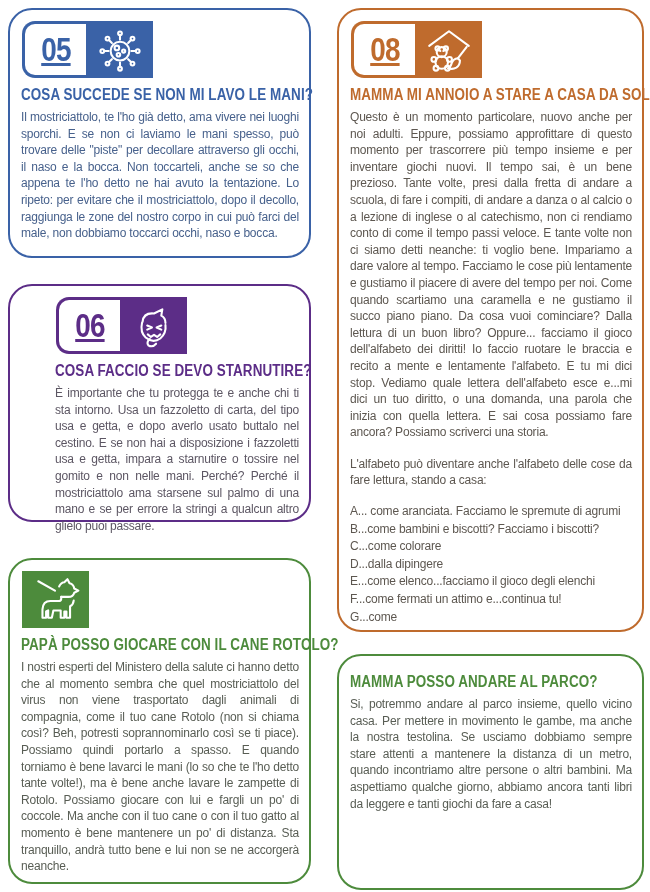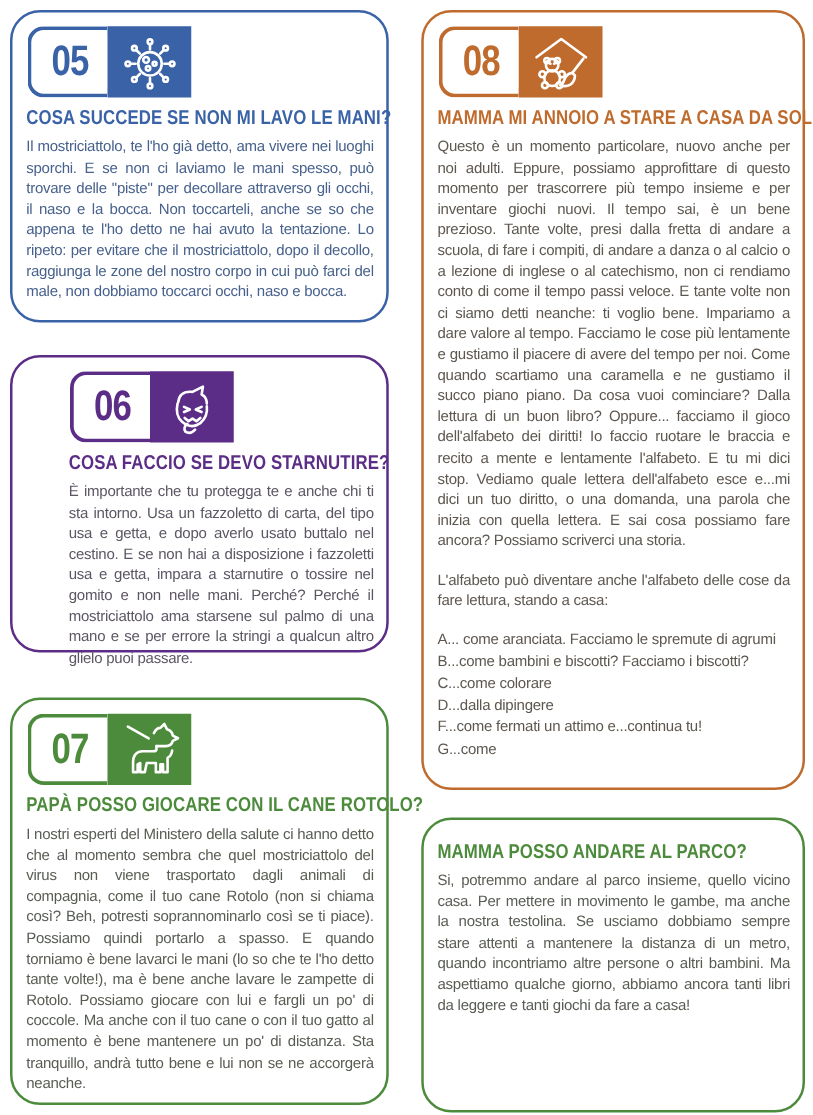--- a/index.html
+++ b/index.html
@@ -32,21 +32,21 @@
 
   .badge { display: flex; height: 57px; margin: 2px 0 6px 2px; }
   .badge-num {
     width: 64px;
     border: 3.5px solid var(--c);
     border-right: none;
     border-radius: 13px 0 0 13px;
     background: #fff;
     color: var(--c);
     display: flex; align-items: center; justify-content: center;
-    font-weight: bold; font-size: 34px; letter-spacing: -1px;
+    font-weight: bold; font-size: 34px; letter-spacing: -1px; text-decoration: underline;
   }
   .badge-num span { display: inline-block; transform: scaleX(0.82); }
   .badge-icon {
     width: 67px;
     background: var(--c);
     display: flex; align-items: center; justify-content: center;
   }
   .badge-icon svg { width: 50px; height: 50px; }
   .badge-icon svg * { fill: none; stroke: #ffffff; stroke-width: 2; stroke-linecap: round; stroke-linejoin: round; }
 
@@ -126,23 +126,20 @@
             <path d="M20 36.5 q-3.5 3 -1.5 6 q4 2.5 7.5 -1.5"></path>
           </svg>
         </div>
       </div>
       <h2 class="card-title">COSA FACCIO SE DEVO STARNUTIRE?</h2>
       <p class="card-body">È importante che tu protegga te e anche chi ti sta intorno. Usa un fazzoletto di carta, del tipo usa e getta, e dopo averlo usato buttalo nel cestino. E se non hai a disposizione i fazzoletti usa e getta, impara a starnutire o tossire nel gomito e non nelle mani. Perché? Perché il mostriciattolo ama starsene sul palmo di una mano e se per errore la stringi a qualcun altro glielo puoi passare.</p>
     </section>
 
     <section class="card card-07" style="--c: #4d8b3c; --t: #585d54;">
       <div class="badge">
-        <div class="badge-num">
-            <span>07</span>
-          </div>
         <div class="badge-icon">
           <svg viewBox="0 0 48 48">
             <path d="M7 6 l16 9"></path>
             <path d="M27 11 q2 -4 5 -4 l3 -3 2 4 q4 1 4.5 5 l4 2 -4 2 q-1 4 -5.5 4 h-7"></path>
             <path d="M29 21 v2 q0 2 -2.5 2 h-8 q-7 0 -7.5 8 v8 h3.5 v-6 l2 -1 v7 h3.5 l1.5 -7 h7 v7 h3.5 v-6 h2 v6 h3.5 V30 q3 -1.5 3.5 -5.5"></path>
           </svg>
         </div>
       </div>
       <h2 class="card-title">PAPÀ POSSO GIOCARE CON IL CANE ROTOLO?</h2>
       <p class="card-body">I nostri esperti del Ministero della salute ci hanno detto che al momento sembra che quel mostriciattolo del virus non viene trasportato dagli animali di compagnia, come il tuo cane Rotolo (non si chiama così? Beh, potresti soprannominarlo così se ti piace). Possiamo quindi portarlo a spasso. E quando torniamo è bene lavarci le mani (lo so che te l'ho detto tante volte!), ma è bene anche lavare le zampette di Rotolo. Possiamo giocare con lui e fargli un po' di coccole. Ma anche con il tuo cane o con il tuo gatto al momento è bene mantenere un po' di distanza. Sta tranquillo, andrà tutto bene e lui non se ne accorgerà neanche.</p>
@@ -175,20 +172,21 @@
         </div>
       </div>
       <h2 class="card-title">MAMMA MI ANNOIO A STARE A CASA DA SOLO</h2>
       <p class="card-body">Questo è un momento particolare, nuovo anche per noi adulti. Eppure, possiamo approfittare di questo momento per trascorrere più tempo insieme e per inventare giochi nuovi. Il tempo sai, è un bene prezioso. Tante volte, presi dalla fretta di andare a scuola, di fare i compiti, di andare a danza o al calcio o a lezione di inglese o al catechismo, non ci rendiamo conto di come il tempo passi veloce. E tante volte non ci siamo detti neanche: ti voglio bene. Impariamo a dare valore al tempo. Facciamo le cose più lentamente e gustiamo il piacere di avere del tempo per noi. Come quando scartiamo una caramella e ne gustiamo il succo piano piano. Da cosa vuoi cominciare? Dalla lettura di un buon libro? Oppure... facciamo il gioco dell'alfabeto dei diritti! Io faccio ruotare le braccia e recito a mente e lentamente l'alfabeto. E tu mi dici stop. Vediamo quale lettera dell'alfabeto esce e...mi dici un tuo diritto, o una domanda, una parola che inizia con quella lettera. E sai cosa possiamo fare ancora? Possiamo scriverci una storia.</p>
       <p class="card-body para-gap">L'alfabeto può diventare anche l'alfabeto delle cose da fare lettura, stando a casa:</p>
       <ul class="alpha-list">
         <li>A... come aranciata. Facciamo le spremute di agrumi</li>
         <li>B...come bambini e biscotti? Facciamo i biscotti?</li>
         <li>C...come colorare</li>
         <li>D...dalla dipingere</li>
+        <li>E...come elenco...facciamo il gioco degli elenchi</li>
         <li>F...come fermati un attimo e...continua tu!</li>
         <li>G...come</li>
       </ul>
     </section>
 
     <section class="card card-09" style="--c: #4d8b3c; --t: #585d54;">
       <h2 class="card-title">MAMMA POSSO ANDARE AL PARCO?</h2>
       <p class="card-body">Si, potremmo andare al parco insieme, quello vicino casa. Per mettere in movimento le gambe, ma anche la nostra testolina. Se usciamo dobbiamo sempre stare attenti a mantenere la distanza di un metro, quando incontriamo altre persone o altri bambini. Ma aspettiamo qualche giorno, abbiamo ancora tanti libri da leggere e tanti giochi da fare a casa!</p>
     </section>
 

